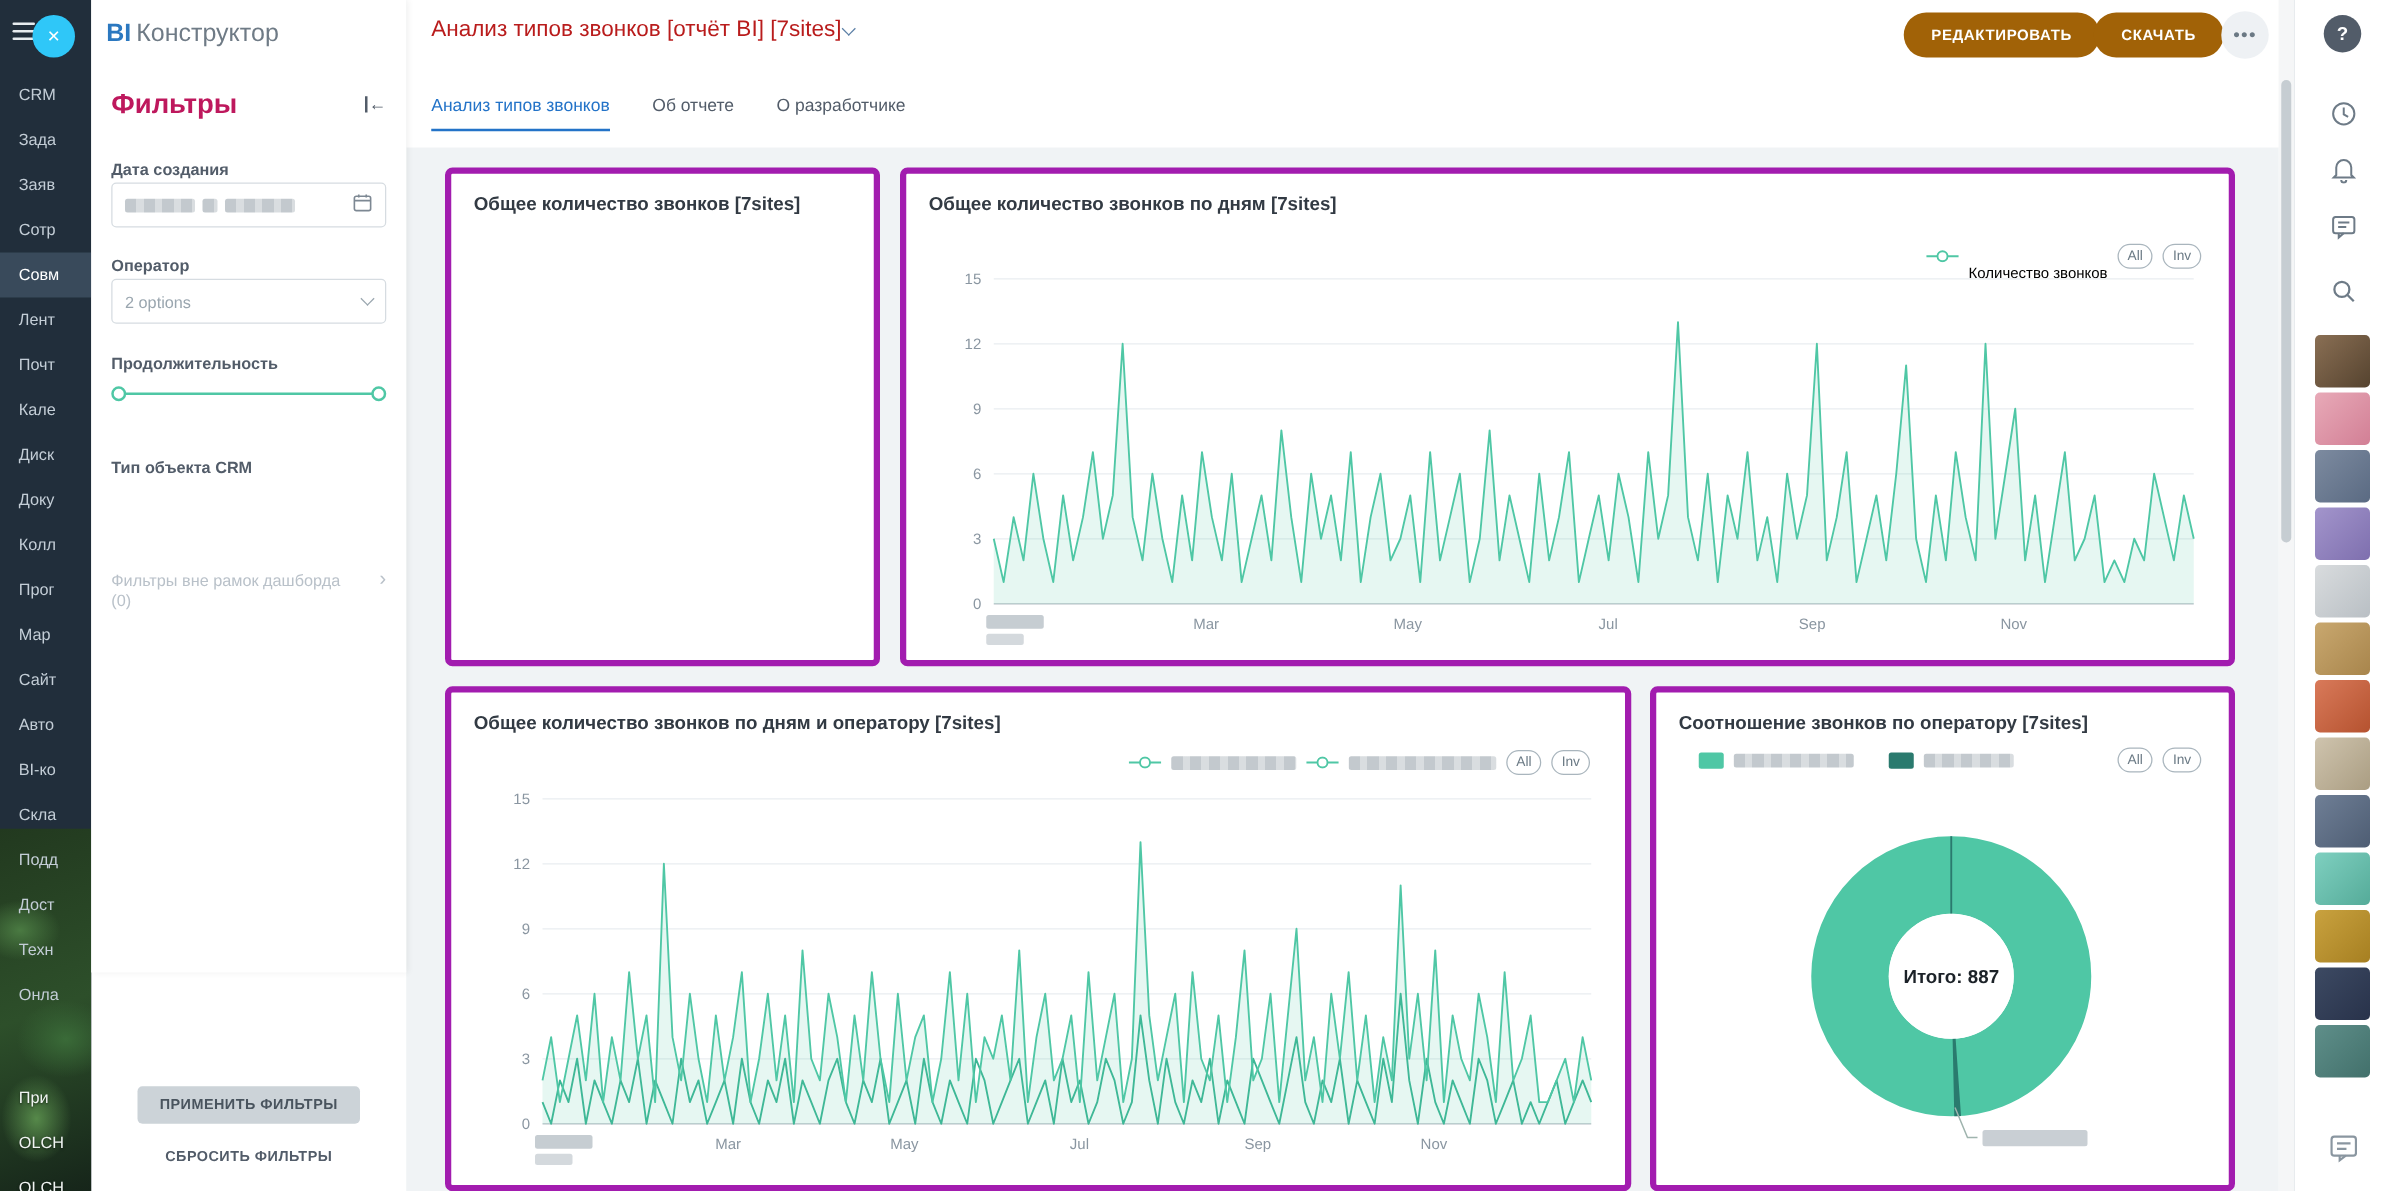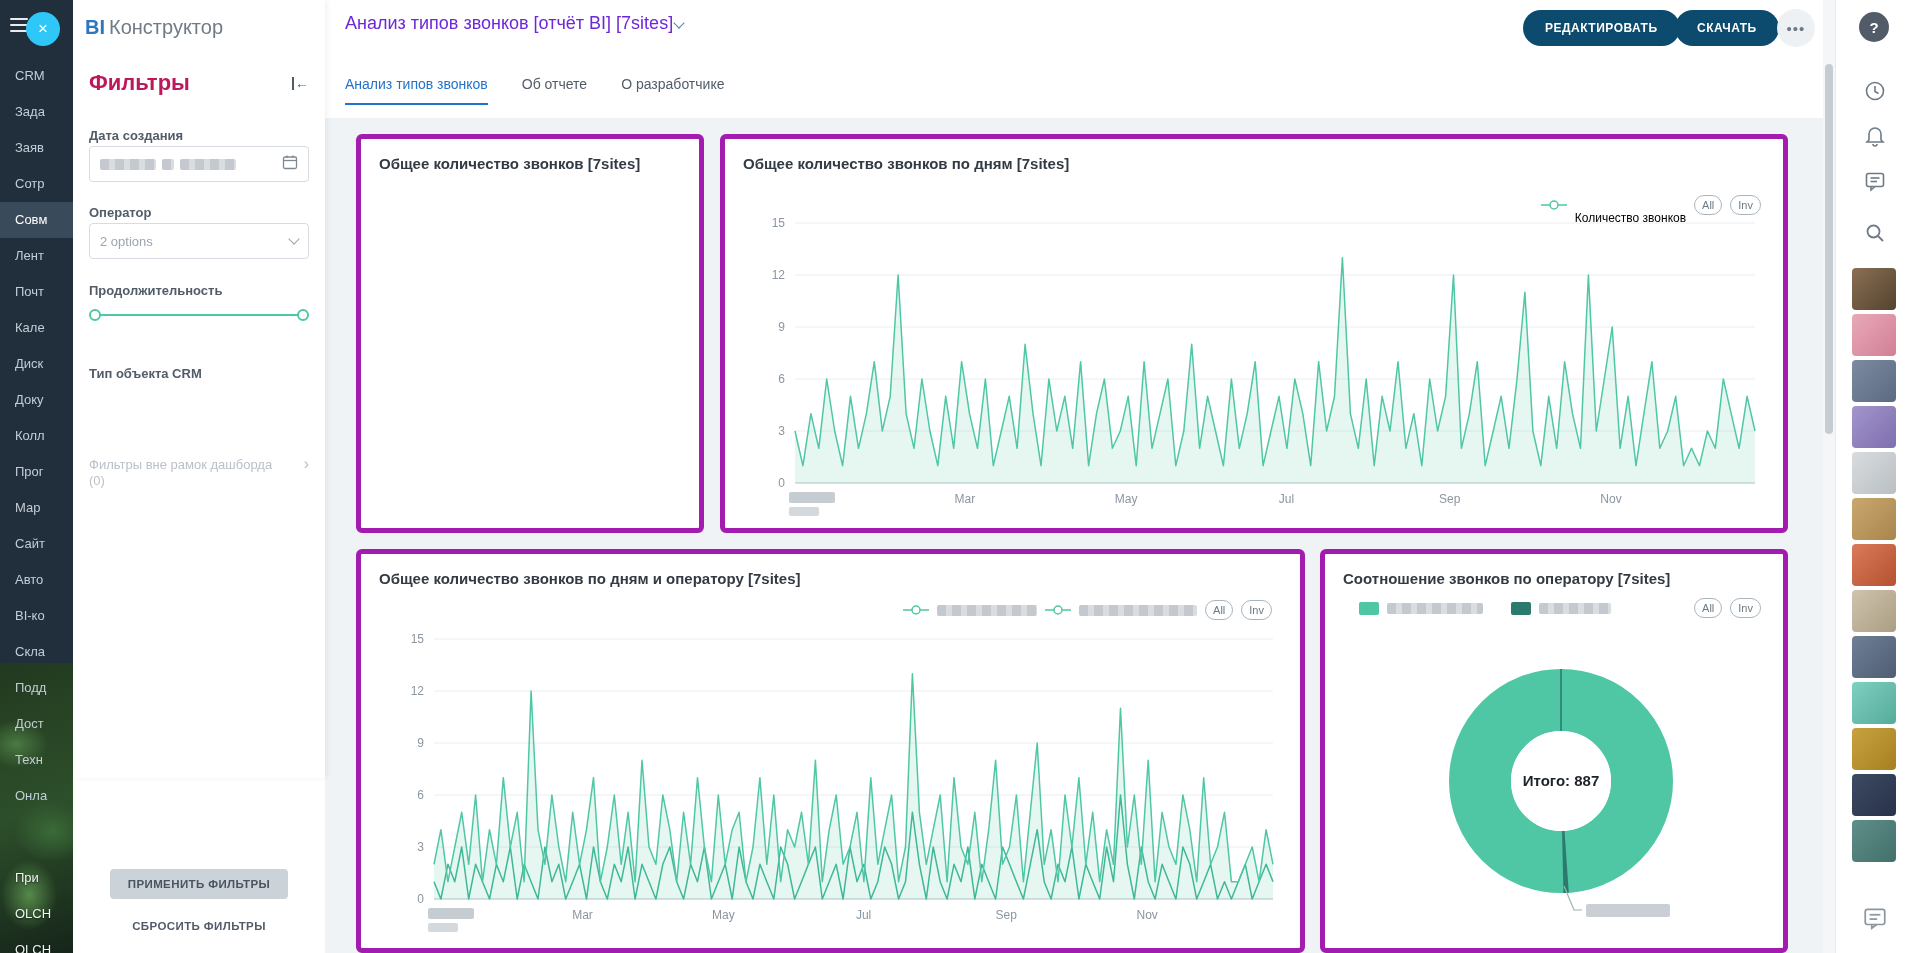--- a/index.html
+++ b/index.html
@@ -47,23 +47,23 @@
   .outside { position:absolute; left:16px; top:455px; width:220px; color:#b9c1c9; font-size:13px; cursor:pointer; }
   .outside .row1 { display:flex; justify-content:space-between; align-items:center; }
   .outside .gt { font-size:16px; }
   .apply-btn { position:absolute; left:37px; top:869px; width:178px; height:30px; background:#ccd3d8; border:none; border-radius:4px;
     font-size:11.5px; font-weight:bold; letter-spacing:.4px; color:#49545e; cursor:pointer; font-family:inherit; }
   .reset-btn { position:absolute; left:0; top:920px; width:252px; text-align:center; font-size:11.5px; font-weight:bold; letter-spacing:.4px; color:#525c69; background:none; border:none; cursor:pointer; font-family:inherit; }
 
   
   .main { position:absolute; left:325px; top:0; width:1498px; height:953px; background:#f0f3f5; }
   .main-header { position:absolute; left:0; top:0; width:1498px; height:118px; background:#fff; }
-  .page-title { position:absolute; left:20px; top:13px; font-size:18px; color:#6d28d9; cursor:pointer; display:flex; align-items:center; gap:2px; }
+  .page-title { position:absolute; left:20px; top:13px; font-size:18px; color:#b91c1c; cursor:pointer; display:flex; align-items:center; gap:2px; }
   .page-title .chev { border-color:#5b7fa6; margin-top:-2px; }
-  .btn-round { position:absolute; top:10px; height:36px; border:none; border-radius:18px; background:#0c4a6e; color:#fff;
+  .btn-round { position:absolute; top:10px; height:36px; border:none; border-radius:18px; background:#a16207; color:#fff;
     font-size:12px; font-weight:bold; letter-spacing:.5px; padding:0 22px; cursor:pointer; font-family:inherit; }
   .btn-edit { left:1198px; }
   .btn-download { left:1350px; }
   .btn-more { position:absolute; left:1452px; top:9px; width:38px; height:38px; border-radius:50%; background:#eef1f4; border:none;
     color:#6b7984; font-size:15px; letter-spacing:1px; cursor:pointer; }
   .tabs { position:absolute; left:20px; top:76px; display:flex; gap:34px; }
   .tab { font-size:14px; color:#525c69; padding-bottom:11px; cursor:pointer; border-bottom:2px solid transparent; }
   .tab.active { color:#2373c8; border-bottom-color:#2373c8; }
 
   .card { position:absolute; background:#fff; border:5px solid #a21caf; border-radius:6px; }

